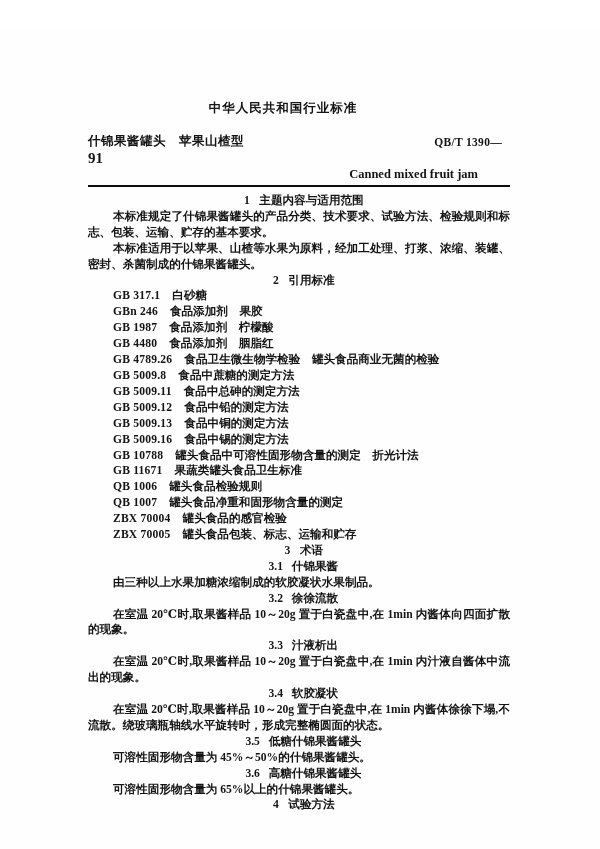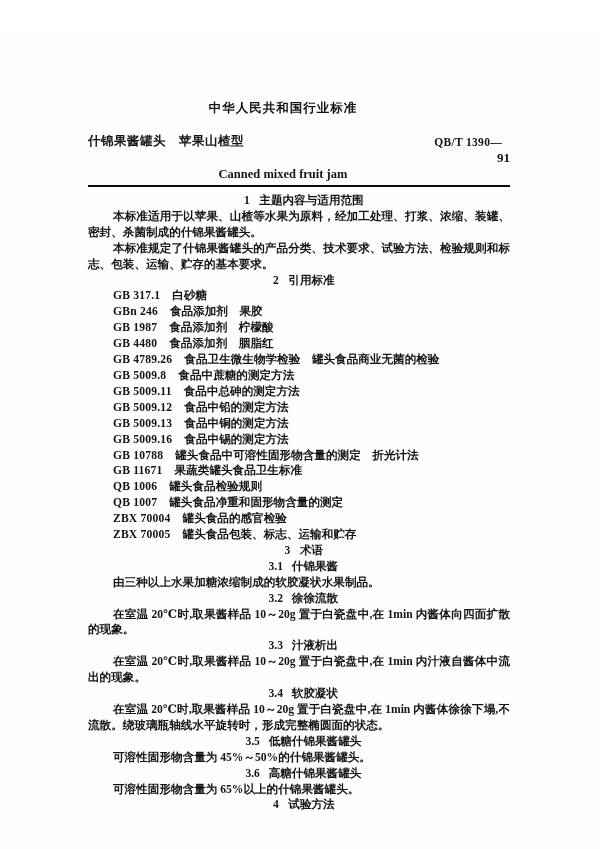--- a/index.html
+++ b/index.html
@@ -41,27 +41,27 @@
     font-family: Liberation Mono, monospace;
   }
   .hdr-stdno {
     position: absolute;
     right: 8px;
     top: 0;
     font-size: 11.5px;
     letter-spacing: 0.3px;
   }
   .hdr-stdno-wrap {
-    font-size: 13px;
+    font-size: 15px;
     line-height: 16px;
     margin: 0;
-    text-align: right;
+    text-align: left;
   }
   .hdr-en {
-    text-align: center;
+    text-align: right;
     padding-right: 32px;
     font-size: 12.5px;
     line-height: 16px;
     margin: 0;
   }
   .hdr-rule {
     margin-top: 3px;
     height: 2px;
     background: #0d0d0d;
     border: none;
@@ -102,22 +102,22 @@
       <p class="hdr-en">Canned mixed fruit jam</p>
 
       <div class="hdr-rule"></div>
     </div>
 
     <div class="body-text">
 
       <p class="sec-h">
         <span class="num">1</span><span>主题内容与适用范围</span>
       </p>
+      <p class="para">本标准规定了什锦果酱罐头的产品分类、技术要求、试验方法、检验规则和标志、包装、运输、贮存的基本要求。</p>
       <p class="para">本标准适用于以苹果、山楂等水果为原料，经加工处理、打浆、浓缩、装罐、密封、杀菌制成的什锦果酱罐头。</p>
-      <p class="para">本标准规定了什锦果酱罐头的产品分类、技术要求、试验方法、检验规则和标志、包装、运输、贮存的基本要求。</p>
 
       <p class="sec-h">
         <span class="num">2</span><span>引用标准</span>
       </p>
 
       <p class="ref-row"><span class="ref-id">GB 317.1</span><span class="ref-title">白砂糖</span></p>
       <p class="ref-row"><span class="ref-id">GBn 246</span><span class="ref-title">食品添加剂　果胶</span></p>
       <p class="ref-row"><span class="ref-id">GB 1987</span><span class="ref-title">食品添加剂　柠檬酸</span></p>
       <p class="ref-row"><span class="ref-id">GB 4480</span><span class="ref-title">食品添加剂　胭脂红</span></p>
       <p class="ref-row"><span class="ref-id">GB 4789.26</span><span class="ref-title">食品卫生微生物学检验　罐头食品商业无菌的检验</span></p>

